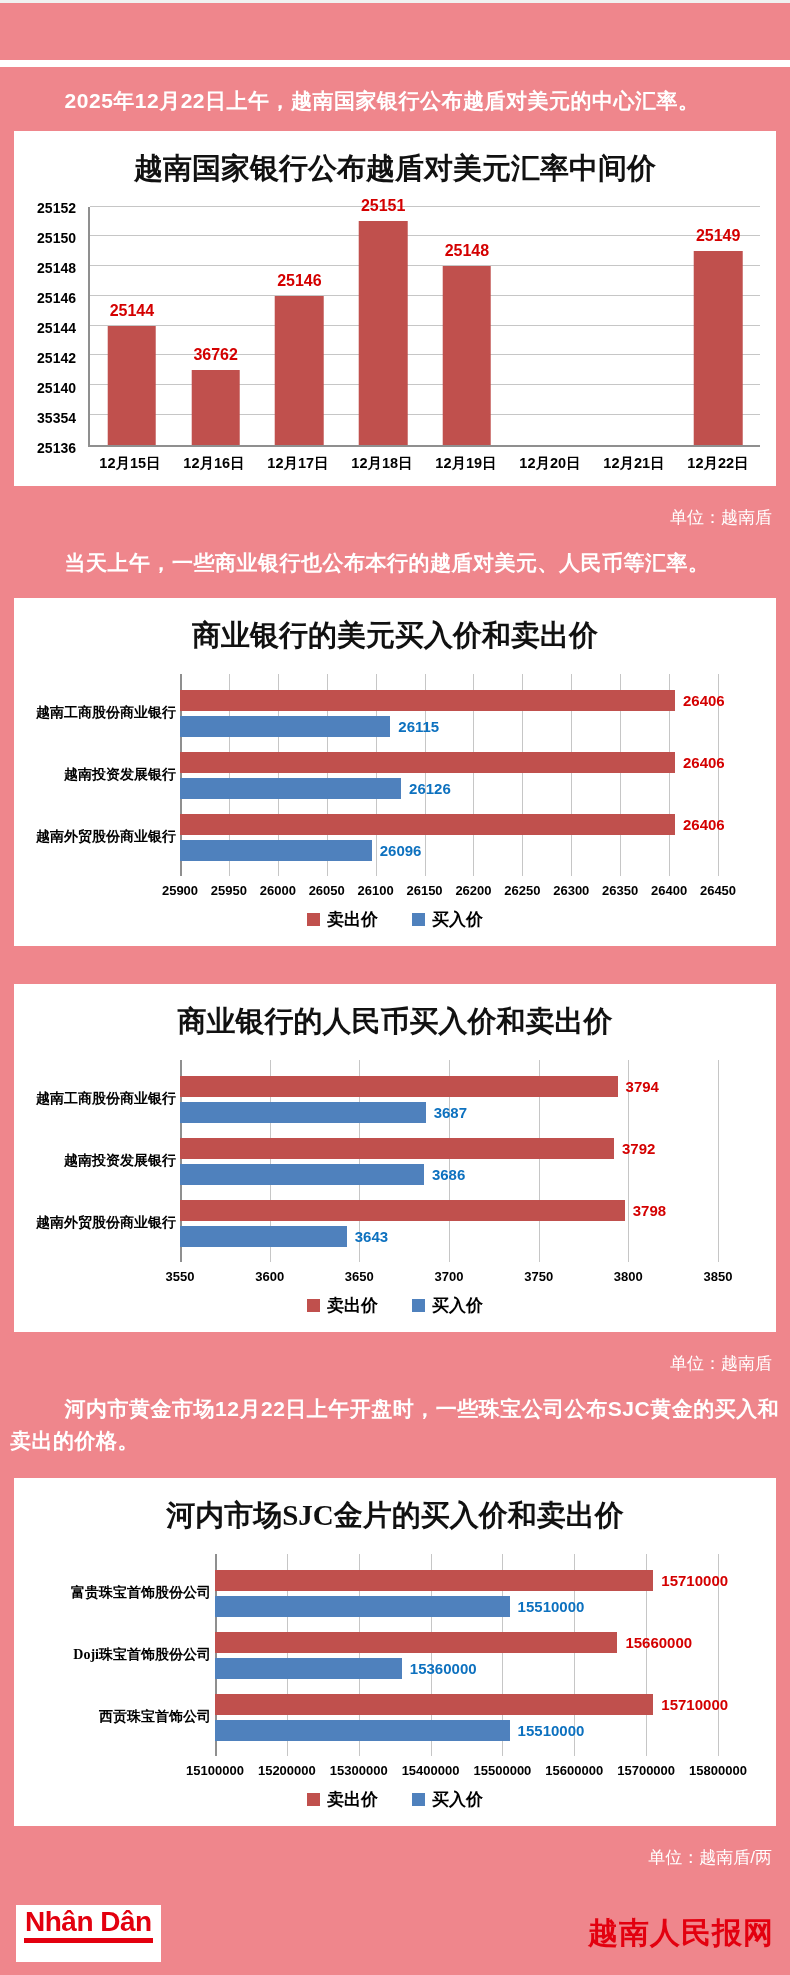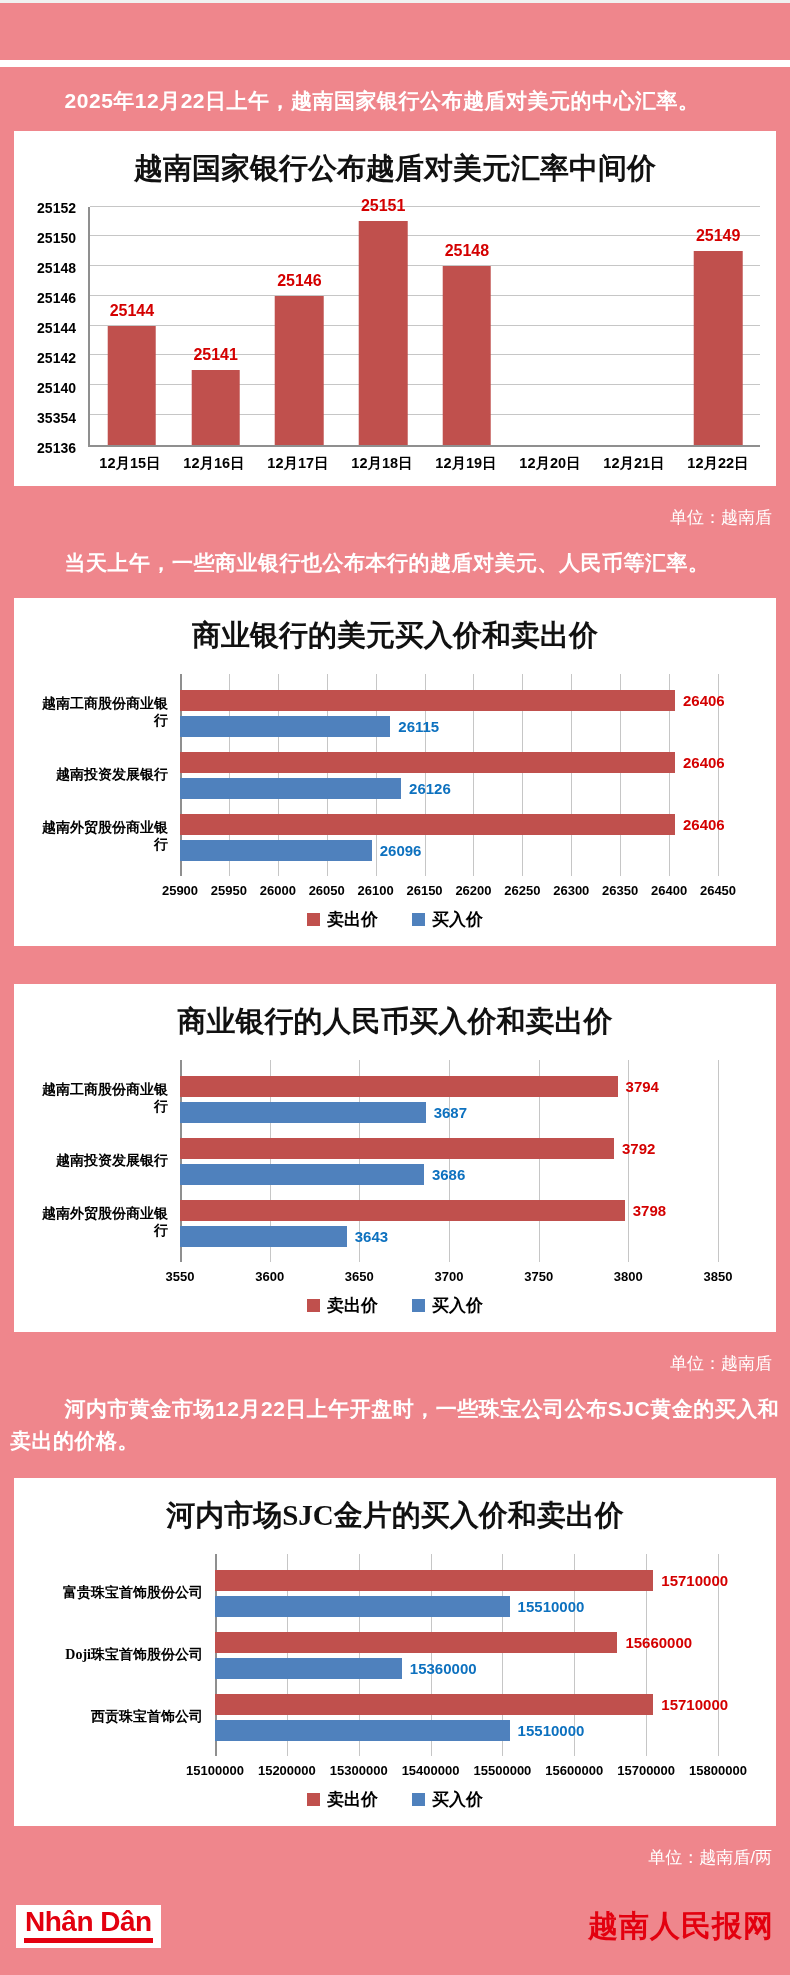--- a/index.html
+++ b/index.html
@@ -26,40 +26,40 @@
   .vbars{position:absolute;left:0;right:0;top:0;bottom:0;display:flex;}
   .vslot{flex:1;position:relative;}
   .vbar{position:absolute;bottom:0;left:50%;transform:translateX(-50%);width:58%;}
   .vval{position:absolute;left:50%;transform:translateX(-50%);font-weight:bold;font-size:16px;white-space:nowrap;}
   .vxlabels{grid-column:2;display:flex;margin-top:7px;}
   .vxlab{flex:1;text-align:center;font-weight:bold;font-size:14.5px;color:#000;white-space:nowrap;}
 
   
   .hwrap{display:grid;}
   .hlabels{padding:8px 0;}
-  .hlabel{height:62px;display:flex;align-items:center;justify-content:flex-end;text-align:right;padding-right:12px;
+  .hlabel{height:62px;display:flex;align-items:center;justify-content:flex-end;text-align:right;padding-right:4px;
           font-family:"Liberation Serif",serif;font-weight:bold;font-size:14px;line-height:1.2;color:#000;}
   .hright{padding-right:42px;}
   .hplot{position:relative;padding:8px 0;}
   .vgrid{position:absolute;top:0;bottom:0;width:1px;background:#c6c6c6;}
   .axisline{width:2px;background:#8f8f8f;}
   .hgroup{position:relative;height:62px;display:flex;flex-direction:column;justify-content:center;gap:5px;}
   .hbar-row{position:relative;height:21px;}
   .hbar-fill{height:100%;}
   .hval{position:absolute;top:50%;transform:translateY(-50%);font-weight:bold;font-size:15px;white-space:nowrap;}
   .hticks{position:relative;height:26px;margin-top:2px;}
   .htick{position:absolute;top:5px;transform:translateX(-50%);font-weight:bold;font-size:13px;color:#000;white-space:nowrap;}
   .legend{display:flex;justify-content:center;align-items:center;gap:34px;margin:4px 0 2px;}
   .legend-item{display:flex;align-items:center;}
   .swatch{width:13px;height:13px;display:inline-block;margin-right:7px;}
   .legend-label{font-family:"Liberation Serif",serif;font-weight:bold;font-size:17px;color:#000;}
 
   
   .footer{display:flex;justify-content:space-between;align-items:center;margin:36px 16px 20px;}
-  .nd-logo{background:#ffffff;padding:2px 8px 5px;display:inline-block;}
+  .nd-logo{background:#ffffff;padding:2px 8px 19px;display:inline-block;}
   .nd-logo-text{color:#e3000f;font-weight:bold;font-size:28px;line-height:1.05;display:inline-block;
                 border-bottom:5px solid #e3000f;padding:0 1px 2px;letter-spacing:-0.5px;}
   .site-name{color:#e3000f;font-weight:bold;font-size:30px;letter-spacing:1px;}
 </style>
 </head>
 <body>
 
 <div class="page" style="background: rgb(239, 134, 140);">
   <div class="hairline"></div>
   <div class="header-spacer"></div>
@@ -91,21 +91,21 @@
             <div class="hgrid" style="bottom: 75%;"></div>
             <div class="hgrid" style="bottom: 87.5%;"></div>
             <div class="hgrid" style="bottom: 100%;"></div>
             <div class="vbars">
               <div class="vslot">
                 <div class="vbar" style="height: 50%; background: rgb(192, 80, 77);"></div>
                 <span class="vval" style="bottom: calc(50% + 6px); color: rgb(212, 0, 0);">25144</span>
               </div>
               <div class="vslot">
                 <div class="vbar" style="height: 31.25%; background: rgb(192, 80, 77);"></div>
-                <span class="vval" style="bottom: calc(31.25% + 6px); color: rgb(212, 0, 0);">25141</span>
+                <span class="vval" style="bottom: calc(31.25% + 6px); color: rgb(212, 0, 0);">36762</span>
               </div>
               <div class="vslot">
                 <div class="vbar" style="height: 62.5%; background: rgb(192, 80, 77);"></div>
                 <span class="vval" style="bottom: calc(62.5% + 6px); color: rgb(212, 0, 0);">25146</span>
               </div>
               <div class="vslot">
                 <div class="vbar" style="height: 93.75%; background: rgb(192, 80, 77);"></div>
                 <span class="vval" style="bottom: calc(93.75% + 6px); color: rgb(212, 0, 0);">25151</span>
               </div>
               <div class="vslot">

